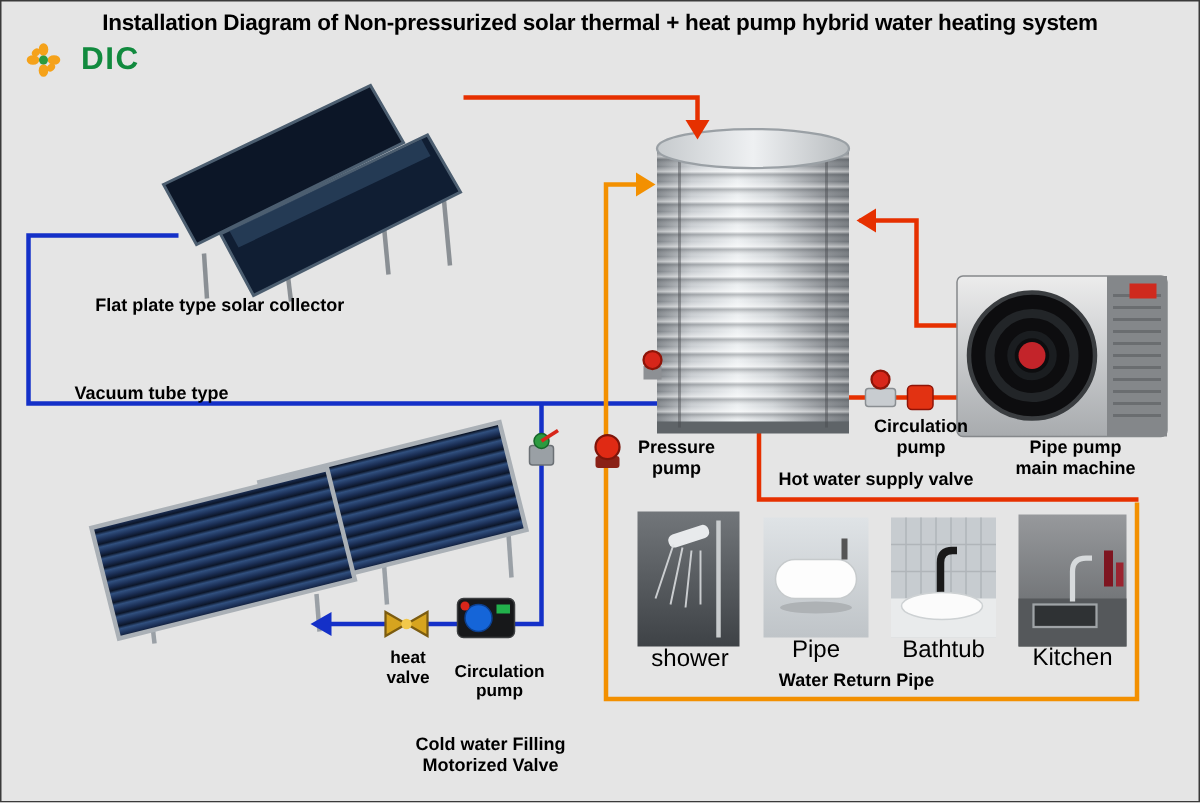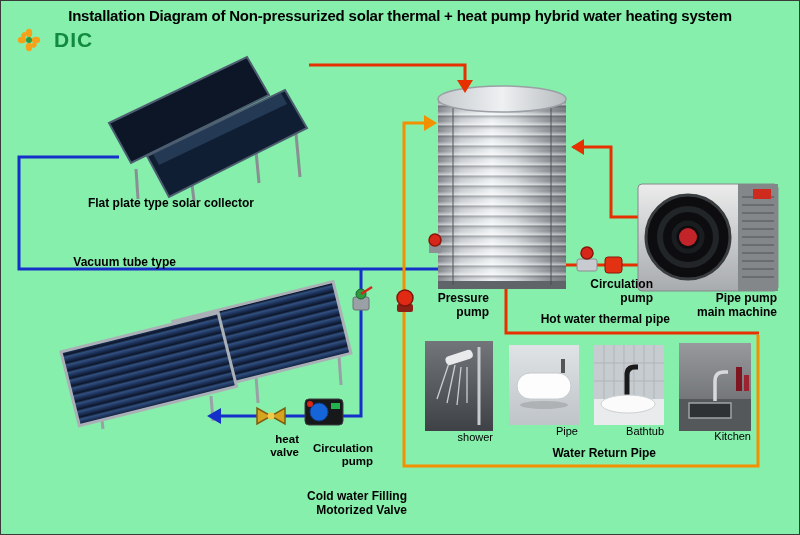--- a/index.html
+++ b/index.html
@@ -2,37 +2,37 @@
 <html style="--hot: #e63000; --cold: #1430c8; --ret: #f39000; --logo-green: #118a3e; --flower: #f5a21a;"><head>
 <meta charset="utf-8">
 <style>
   :root{
     --hot:#e63000; --cold:#1430c8; --ret:#f39000;
     --logo-green:#118a3e; --flower:#f5a21a;
   }
   html,body{margin:0;padding:0;background:#fff;}
   .frame{
     position:relative;width:800px;height:535px;box-sizing:border-box;
-    border:1px solid #3a3a3a;background:#86efac;overflow:hidden;
+    border:1px solid #3a3a3a;background:#e5e5e5;overflow:hidden;
     font-family:"Liberation Sans",sans-serif;
   }
   .frame > svg{position:absolute;left:0;top:0;z-index:1;}
   .title{
     position:absolute;left:0;right:0;top:6px;z-index:3;text-align:center;
     font-size:15px;font-weight:bold;color:#000;letter-spacing:-0.2px;
   }
   .logo{position:absolute;left:16px;top:27px;z-index:3;display:flex;align-items:center;gap:13px;}
   .logo-text{color:var(--logo-green);font-size:21px;font-weight:bold;letter-spacing:1px;}
   .lbl{
-    position:absolute;z-index:3;text-align:right;color:#000;
+    position:absolute;z-index:3;text-align:center;color:#000;
     font-size:12px;font-weight:bold;line-height:1.15;
   }
   .lbl .line{display:block;}
   .lbl.small{font-size:11.5px;}
-  .lbl.plain{font-weight:bold;font-size:11px;}
+  .lbl.plain{font-weight:bold;font-size:16px;}
   .pipe-hot{stroke:var(--hot);}
   .pipe-cold{stroke:var(--cold);}
   .pipe-return{stroke:var(--ret);}
   .arrow-hot{fill:var(--hot);}
   .arrow-cold{fill:var(--cold);}
   .arrow-return{fill:var(--ret);}
 </style>
 </head>
 <body>
 
@@ -236,21 +236,21 @@
   <div class="lbl" style="left:574px;top:277px;width:78px">
     <span class="line">Circulation</span>
     <span class="line">pump</span>
   </div>
 
   <div class="lbl" style="left:656px;top:291px;width:120px">
     <span class="line">Pipe pump</span>
     <span class="line">main machine</span>
   </div>
 
-  <div class="lbl" style="left:497px;top:312px;width:172px">Hot water thermal pipe</div>
+  <div class="lbl" style="left:497px;top:312px;width:172px">Hot water supply valve</div>
 
   <div class="lbl plain" style="left:426px;top:430px;width:66px;font-weight:normal">shower</div>
   <div class="lbl plain" style="left:509px;top:424px;width:68px;font-weight:normal">Pipe</div>
   <div class="lbl plain" style="left:593px;top:424px;width:70px;font-weight:normal">Bathtub</div>
   <div class="lbl plain" style="left:678px;top:429px;width:72px;font-weight:normal">Kitchen</div>
 
   <div class="lbl" style="left:485px;top:446px;width:170px">Water Return Pipe</div>
 
   <div class="lbl small" style="left:244px;top:432px;width:54px">
     <span class="line">heat</span>

